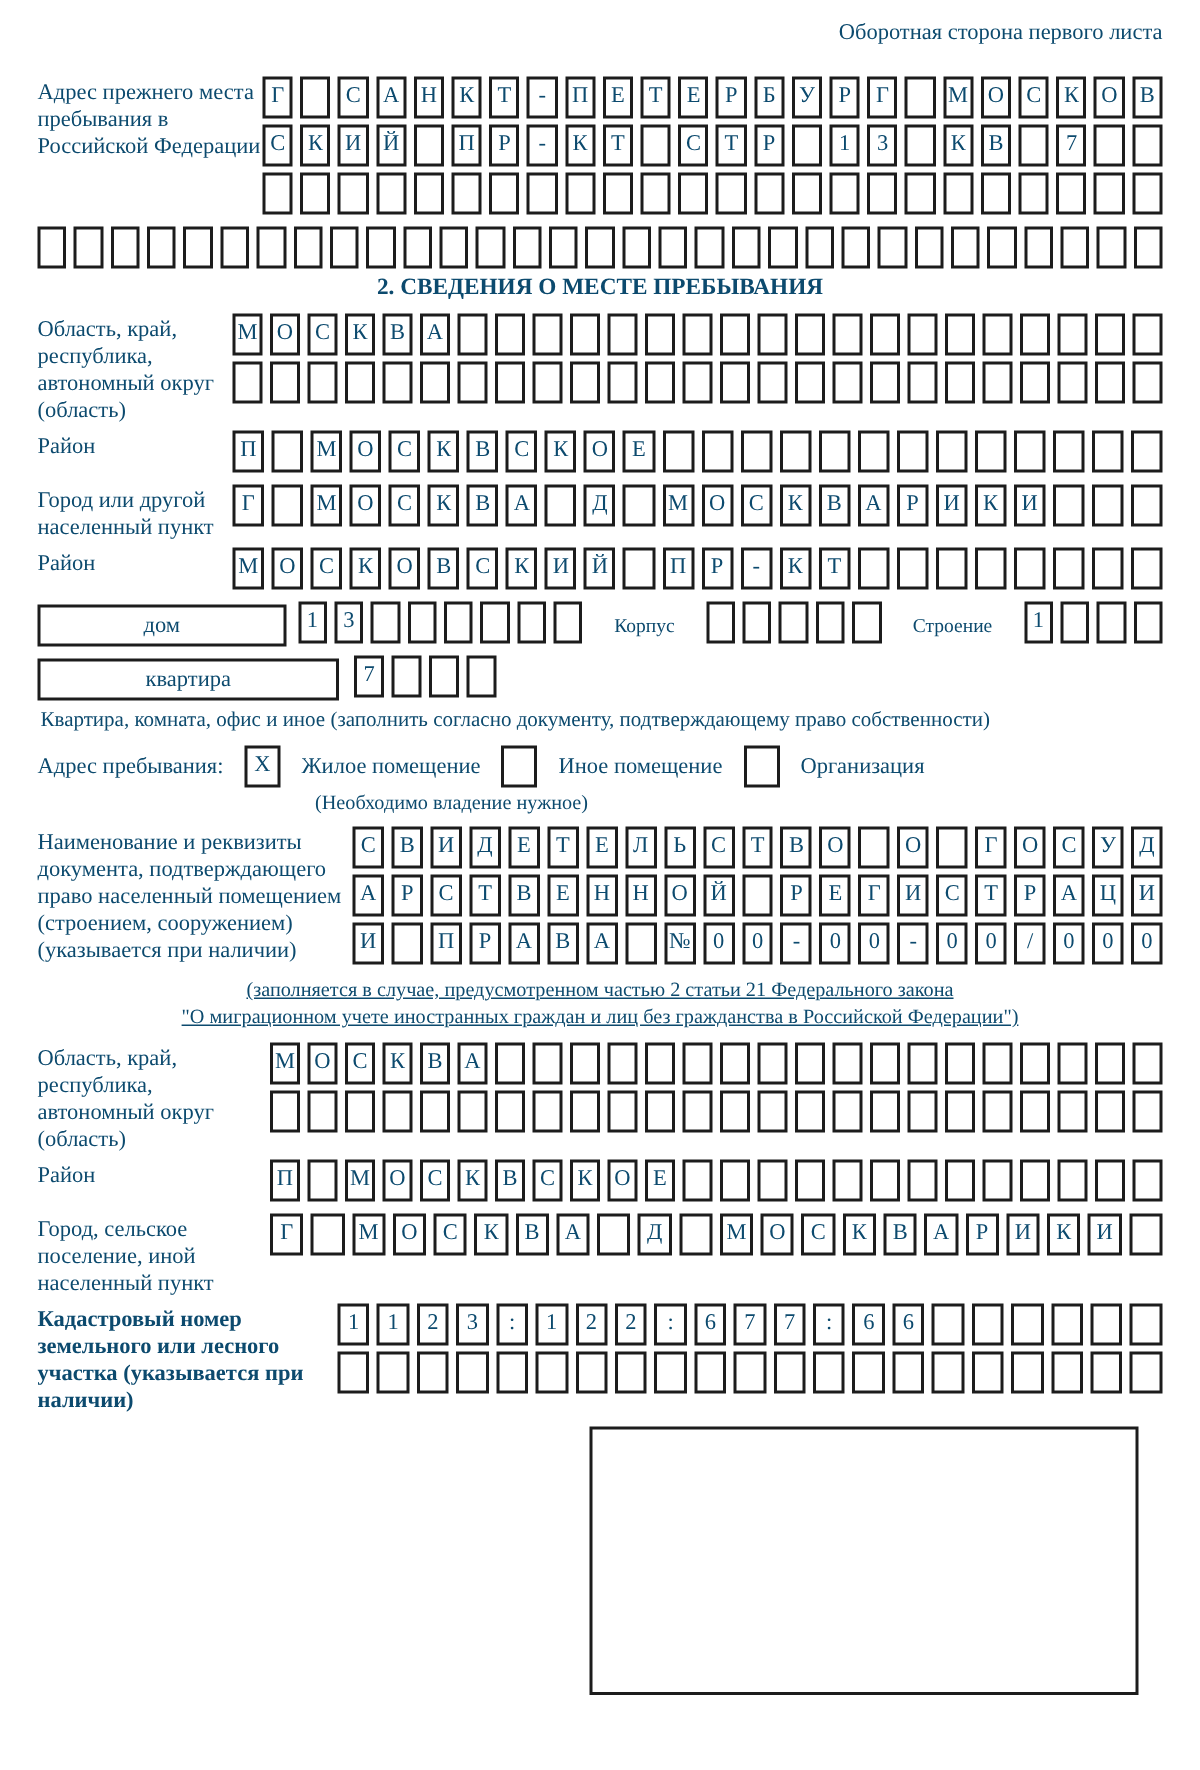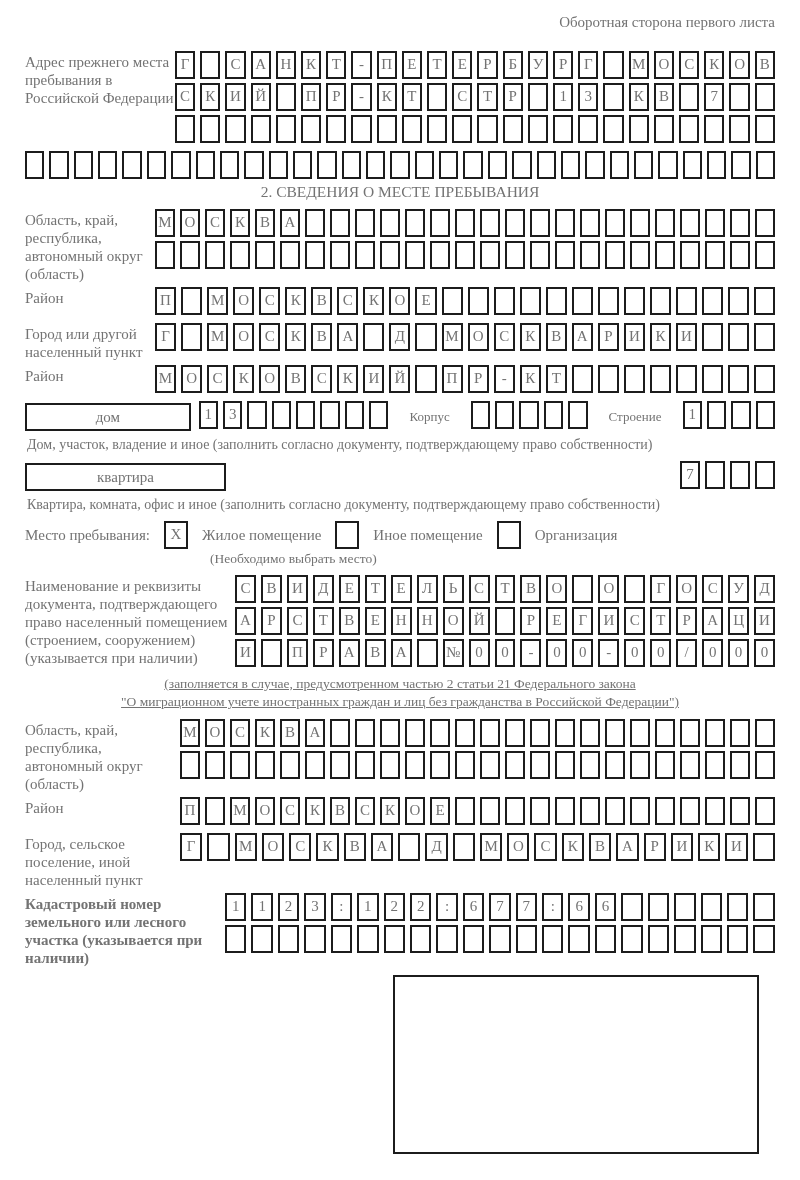--- a/index.html
+++ b/index.html
@@ -1,39 +1,39 @@
 <!DOCTYPE html>
 <html><head>
 <meta charset="utf-8">
 <style>
   html,body{margin:0;padding:0;background:#ffffff;}
   .page{
     width:800px;height:1180px;box-sizing:border-box;
     padding:14px 25px 0 25px;
     font-family:"Liberation Serif","DejaVu Serif",serif;
-    color:#737373;background:#fff;overflow:hidden;
+    color:#0c4a6e;background:#fff;overflow:hidden;
   }
   .hdr{ text-align:right; font-size:15px; margin-bottom:20px;}
   .frow{display:flex;align-items:flex-start;margin-bottom:4px;}
   .flabel{flex:0 0 150px;font-size:15px;line-height:1.2;padding-top:2px;}
   .flabel.w130{flex:0 0 130px;}
   .flabel.w155{flex:0 0 155px;}
   .flabel.w200{flex:0 0 200px;font-weight:bold;}
   .flabel.w210{flex:0 0 210px;}
   .rows{flex:1;min-width:0;}
   .cells{display:flex;gap:5px;margin-bottom:4px;}
   .cell{
     flex:1 1 0;min-width:0;height:24px;border:2px solid #1c1c1c;
     font-size:15px;line-height:23px;text-align:center;overflow:hidden;
     background:#fff;
   }
   .note-c{text-align:center;font-size:13.5px;margin:2px 0 6px 0;}
   .note-l{font-size:14px;margin:0 0 8px 2px;}
-  .title{text-align:center;font-weight:normal;font-size:15.5px;margin:4px 0 8px 0;}
-  .inline-row{display:flex;align-items:center;margin-bottom:4px;justify-content:space-between;}
+  .title{text-align:center;font-weight:bold;font-size:15.5px;margin:4px 0 8px 0;}
+  .inline-row{display:flex;align-items:center;margin-bottom:4px;}
   .boxlabel{
     box-sizing:border-box;border:2px solid #1c1c1c;height:28px;line-height:24px;
     text-align:center;font-size:15px;background:#fff;
   }
   .dom-box{width:170px;margin-right:8px;}
   .kv-box{width:201px;margin-right:10px;}
   .subcells{display:flex;gap:5px;}
   .w195{width:195px;} .w120{width:120px;} .w95{width:95px;}
   .small-lbl{font-size:13px;margin:0 21px;}
   .mesto{display:flex;align-items:center;gap:14px;font-size:15px;margin-top:6px;}
@@ -352,43 +352,42 @@
         <div class="cell"></div>
       </div>
     <div class="small-lbl">Строение</div>
     <div class="cells subcells w95">
         <div class="cell">1</div>
         <div class="cell"></div>
         <div class="cell"></div>
         <div class="cell"></div>
       </div>
   </div>
-  <div class="note-l">Дом, участок, владение и иное (заполнить согласно документу, подтверждающему право собственности)</div>
 
   <div class="inline-row">
     <div class="boxlabel kv-box">квартира</div>
     <div class="cells subcells w95">
         <div class="cell">7</div>
         <div class="cell"></div>
         <div class="cell"></div>
         <div class="cell"></div>
       </div>
   </div>
   <div class="note-l">Квартира, комната, офис и иное (заполнить согласно документу, подтверждающему право собственности)</div>
 
   <div class="mesto">
-    <span>Место пребывания:</span>
+    <span>Адрес пребывания:</span>
     <div class="checkbox">X</div>
     <span>Жилое помещение</span>
     <div class="checkbox"></div>
     <span>Иное помещение</span>
     <div class="checkbox"></div>
     <span>Организация</span>
   </div>
-  <div class="mesto-note">(Необходимо выбрать место)</div>
+  <div class="mesto-note">(Необходимо владение нужное)</div>
 
   <div class="frow">
     <div class="flabel w210">Наименование и реквизиты документа, подтверждающего право населенный помещением (строением, сооружением) (указывается при наличии)</div>
     <div class="rows">
       <div class="cells">
           <div class="cell">С</div>
           <div class="cell">В</div>
           <div class="cell">И</div>
           <div class="cell">Д</div>
           <div class="cell">Е</div>

